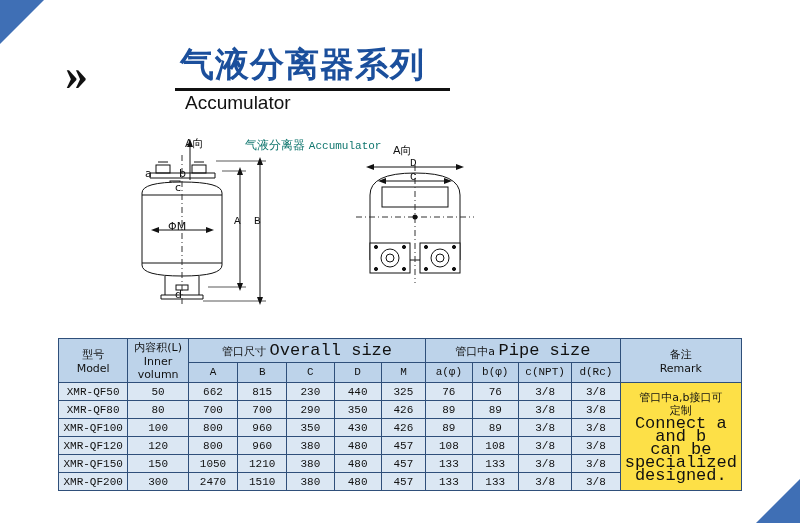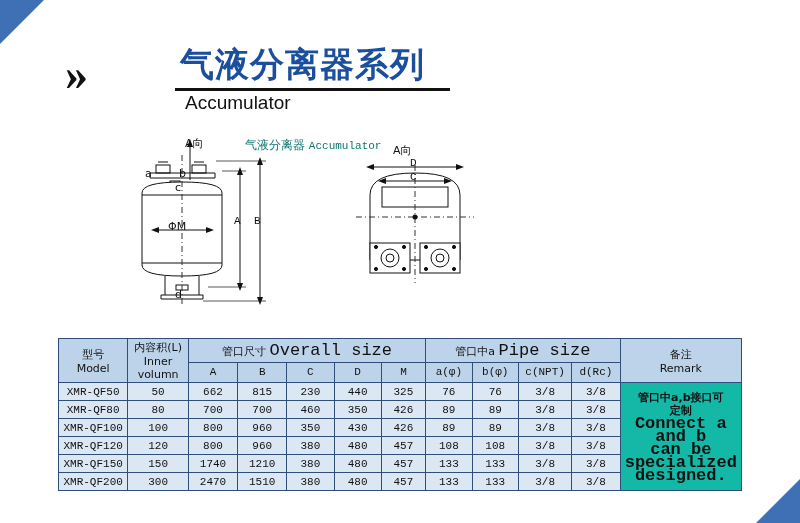--- a/index.html
+++ b/index.html
@@ -88,26 +88,25 @@
     font-size:11px;
     height:16px;
   }
   thead th.cn{font-family:"DejaVu Sans", sans-serif;}
   tbody td{
     background:#dbe7f3;
     height:15px;
   }
   tbody td.model{background:#dbe7f3;}
   td.remark{
-    background:#14b8a6;
+    background:#fde047;
     font-family:"DejaVu Sans", sans-serif;
     font-size:11px;
     line-height:13px;
     vertical-align:middle;
-    font-weight:bold;
   }
   .rmk-line{display:block;}
   .rmk-en{font-family:"Liberation Mono", monospace;font-size:17px;}
 </style>
 </head>
 <body>
 
 <div class="page">
 
   <div class="corner-top"></div>
@@ -290,21 +289,21 @@
             <span class="rmk-line rmk-en">can be</span>
             <span class="rmk-line rmk-en">specialized</span>
             <span class="rmk-line rmk-en">designed.</span>
           </td>
         </tr>
         <tr>
           <td class="model">XMR-QF80</td>
           <td>80</td>
           <td>700</td>
           <td>700</td>
-          <td>460</td>
+          <td>290</td>
           <td>350</td>
           <td>426</td>
           <td>89</td>
           <td>89</td>
           <td>3/8</td>
           <td>3/8</td>
         </tr>
         <tr>
           <td class="model">XMR-QF100</td>
           <td>100</td>
@@ -327,21 +326,21 @@
           <td>480</td>
           <td>457</td>
           <td>108</td>
           <td>108</td>
           <td>3/8</td>
           <td>3/8</td>
         </tr>
         <tr>
           <td class="model">XMR-QF150</td>
           <td>150</td>
-          <td>1740</td>
+          <td>1050</td>
           <td>1210</td>
           <td>380</td>
           <td>480</td>
           <td>457</td>
           <td>133</td>
           <td>133</td>
           <td>3/8</td>
           <td>3/8</td>
         </tr>
         <tr>

